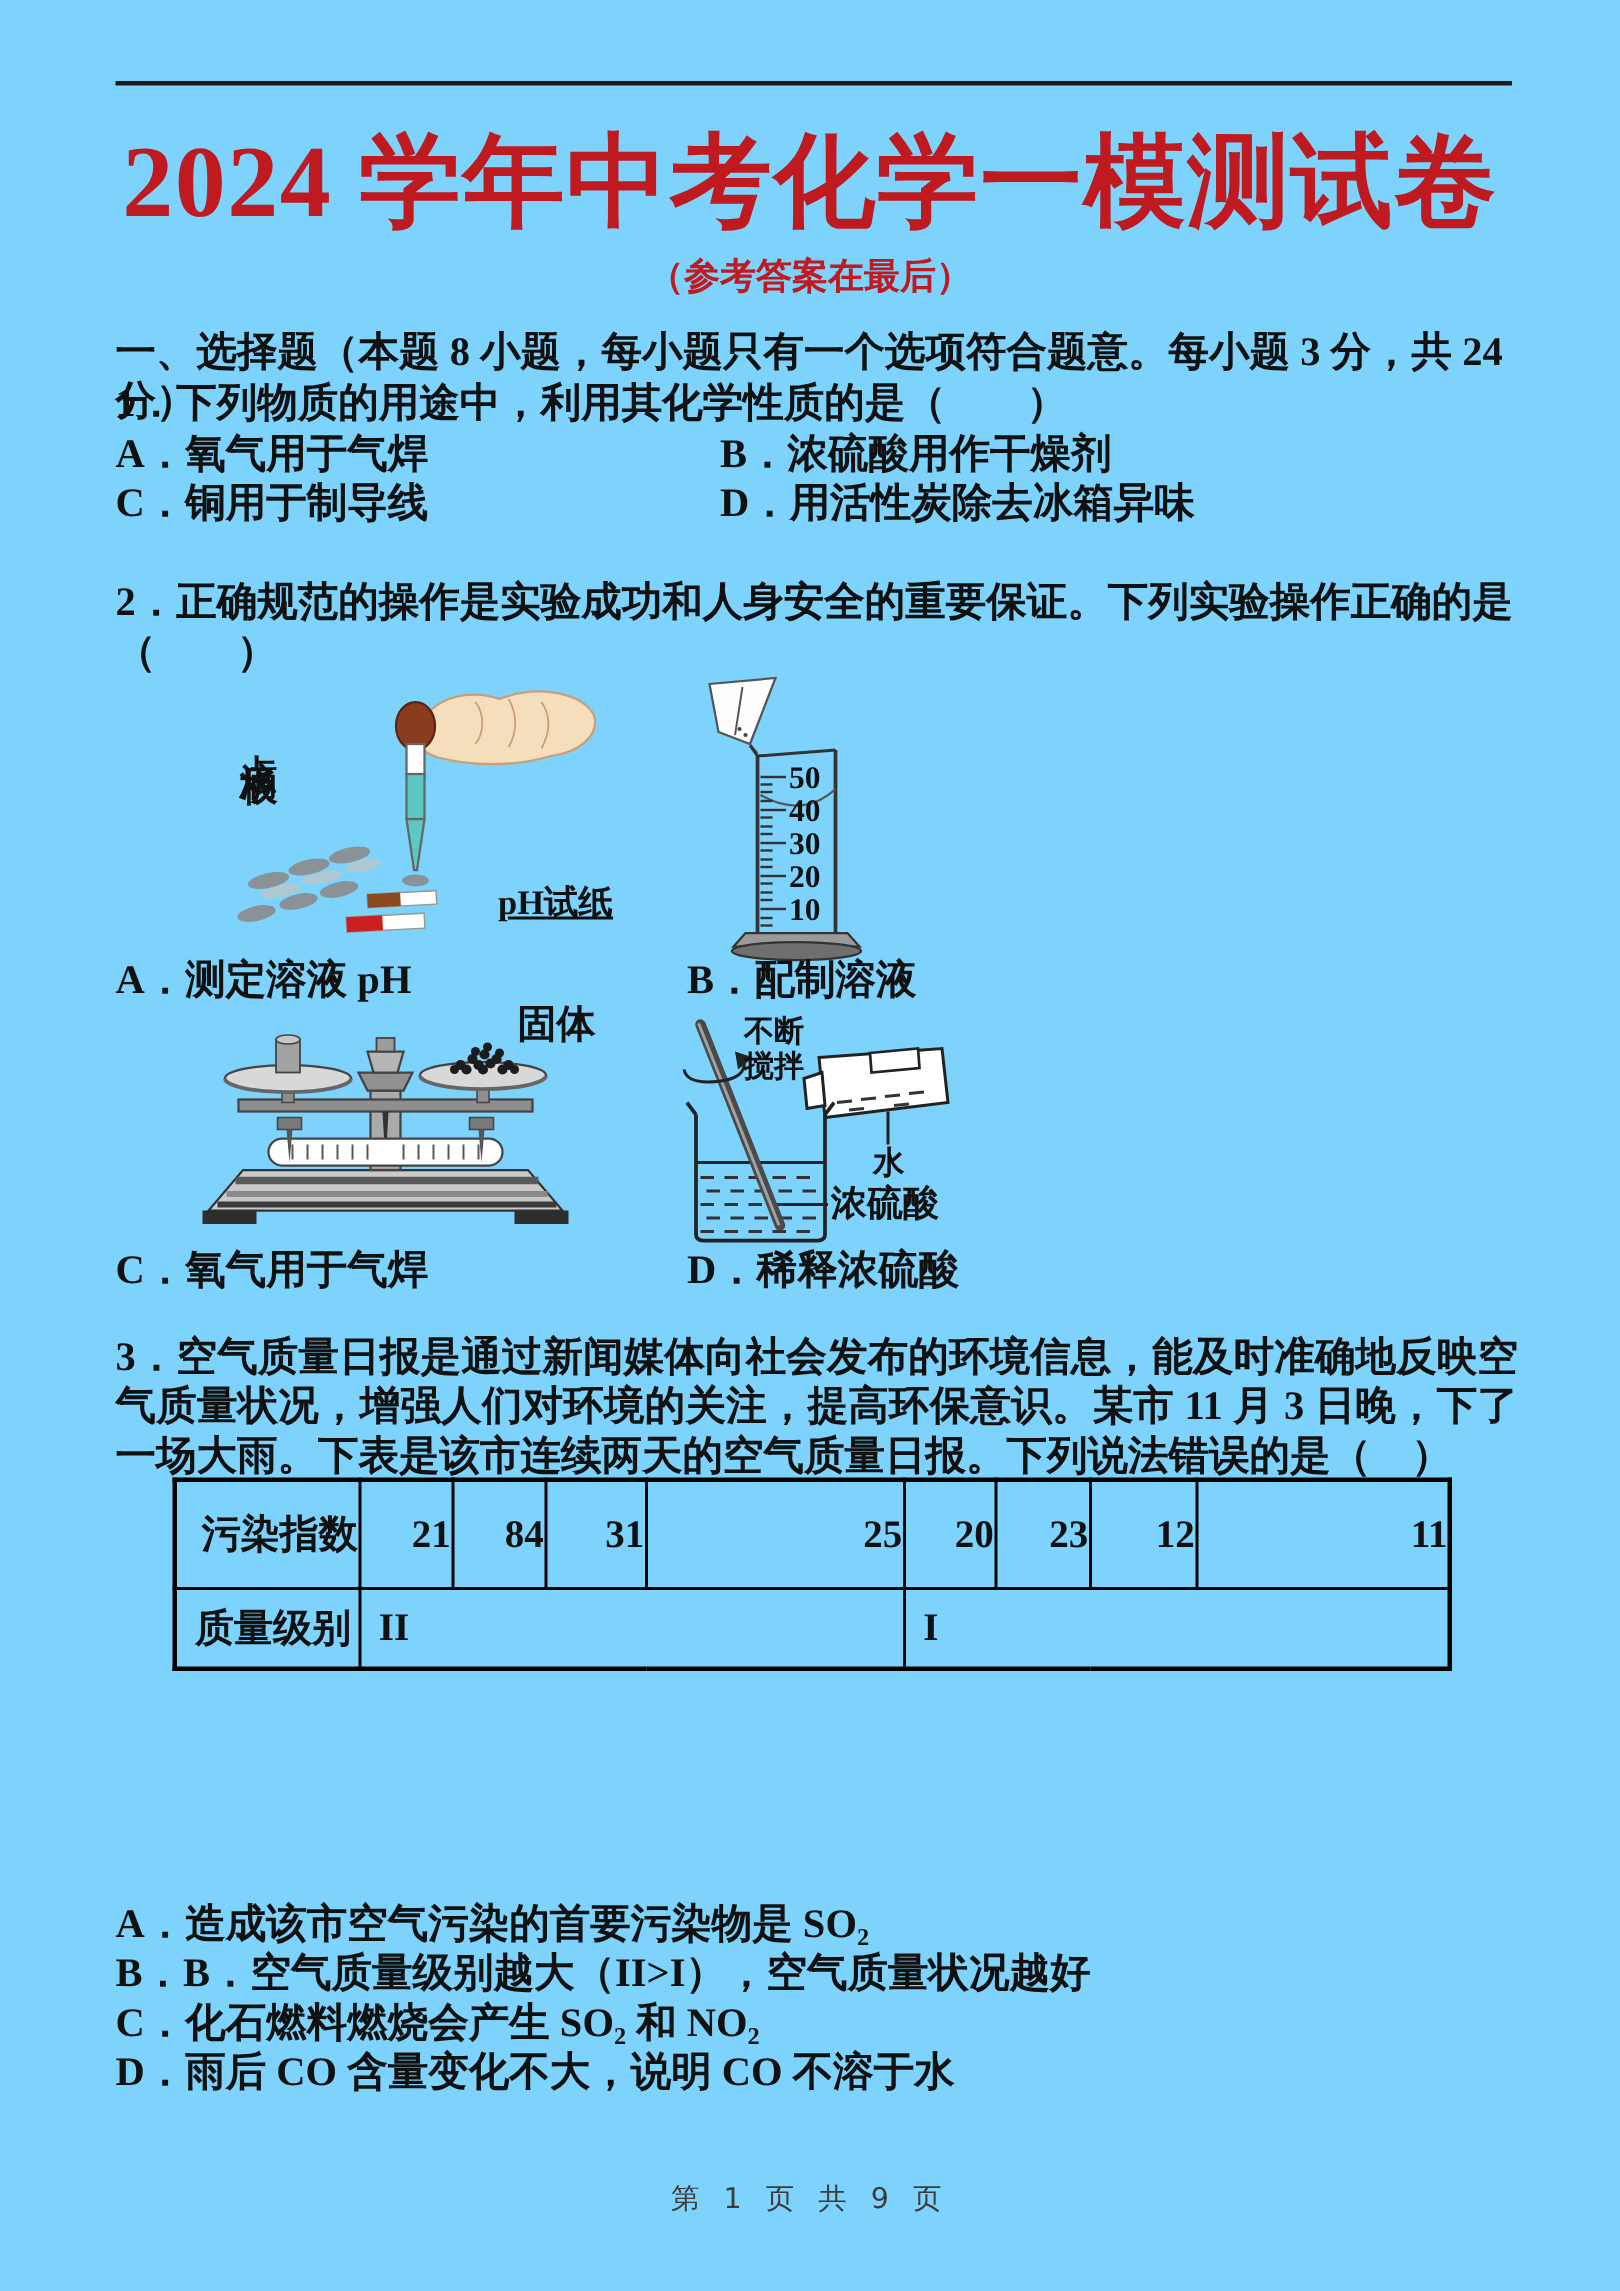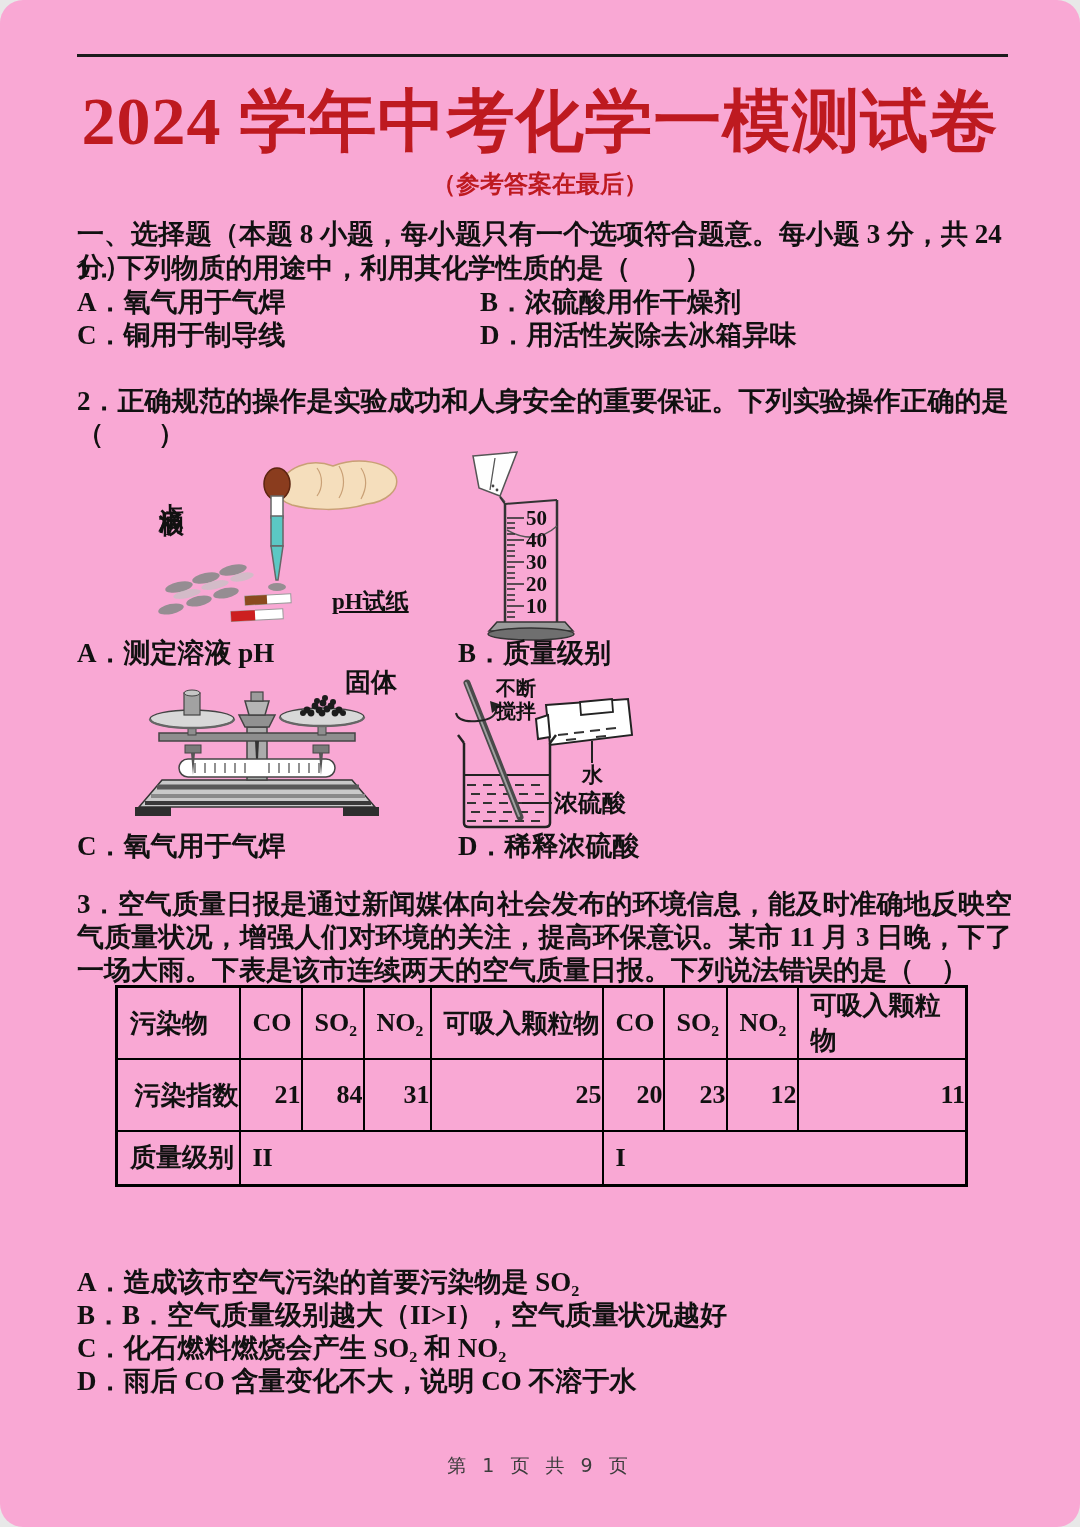--- a/index.html
+++ b/index.html
@@ -1,20 +1,20 @@
 <!DOCTYPE html>
 <html><head>
 <meta charset="utf-8">
 <style>
   html,body { margin:0; padding:0; background:#e8e8e8; }
   .page {
     position:relative; width:1080px; height:1527px; margin:0 auto;
-    background:#f9a8d4; overflow:hidden;
+    background:#7dd3fc; overflow:hidden;
     font-family:"Liberation Serif","DejaVu Sans",serif;
-    font-weight:bold; color:#111;border-radius:23px;
+    font-weight:bold; color:#111;
   }
   .abs { position:absolute; }
   .topline { left:77px; top:54px; width:931px; border-top:3px solid #1c1c1c; }
   .title {
     left:0; top:84px; width:100%; text-align:center;
     font-size:68px; line-height:1.1; letter-spacing:1px; font-weight:900;
   }
   .subtitle { left:0; top:168px; width:100%; text-align:center; font-size:24px; }
   .red { color:#be1a20; }
   .body-line { left:77px; width:935px; font-size:27px; line-height:33px; }
@@ -150,21 +150,21 @@
           <text x="81" y="119">30</text>
           <text x="81" y="141">20</text>
           <text x="81" y="163">10</text>
         </g>
       </svg>
     </div>
   </div>
 
   <div class="abs body-line two-col-fig" style="top:637px;">
     <div>A．测定溶液 pH</div>
-    <div>B．质量级别</div>
+    <div>B．配制溶液</div>
   </div>
 
   <div class="abs figrow" style="top:675px;height:160px;">
 
     <div class="fig" style="left:30px;top:0;width:300px;height:152px;">
       <svg width="300" height="152" viewBox="0 0 300 152">
 
         <polygon points="55,105 245,105 268,132 32,132" fill="#c9c9c9" stroke="#333" stroke-width="1.5"></polygon>
         <line x1="50" y1="112" x2="252" y2="112" stroke="#595959" stroke-width="5"></line>
         <line x1="44" y1="121" x2="258" y2="121" stroke="#8a8a8a" stroke-width="4"></line>
@@ -286,31 +286,20 @@
         <col style="width:62px">
         <col style="width:62px">
         <col style="width:67px">
         <col style="width:172px">
       <col style="width:61px">
         <col style="width:63px">
         <col style="width:71px">
         <col style="width:169px">
     </colgroup>
     <tbody>
-    <tr class="r2">
-      <td>污染物</td>
-      <td>CO</td>
-      <td>SO₂</td>
-      <td>NO₂</td>
-      <td>可吸入颗粒物</td>
-      <td>CO</td>
-      <td>SO₂</td>
-      <td>NO₂</td>
-      <td>可吸入颗粒物</td>
-    </tr>
     <tr class="r3">
       <td>污染指数</td>
       <td>21</td>
       <td>84</td>
       <td>31</td>
       <td>25</td>
       <td>20</td>
       <td>23</td>
       <td>12</td>
       <td>11</td>

